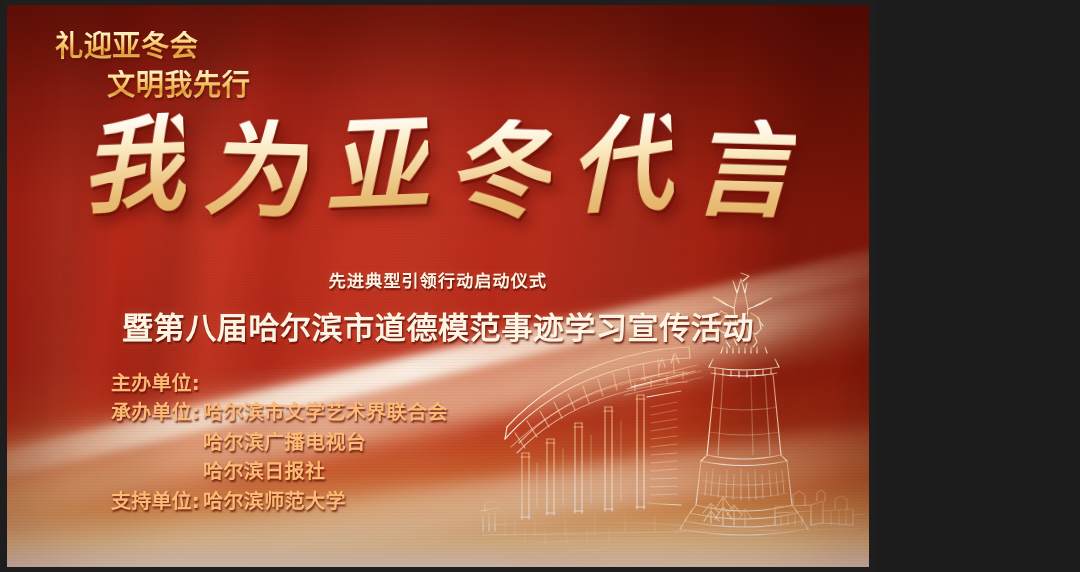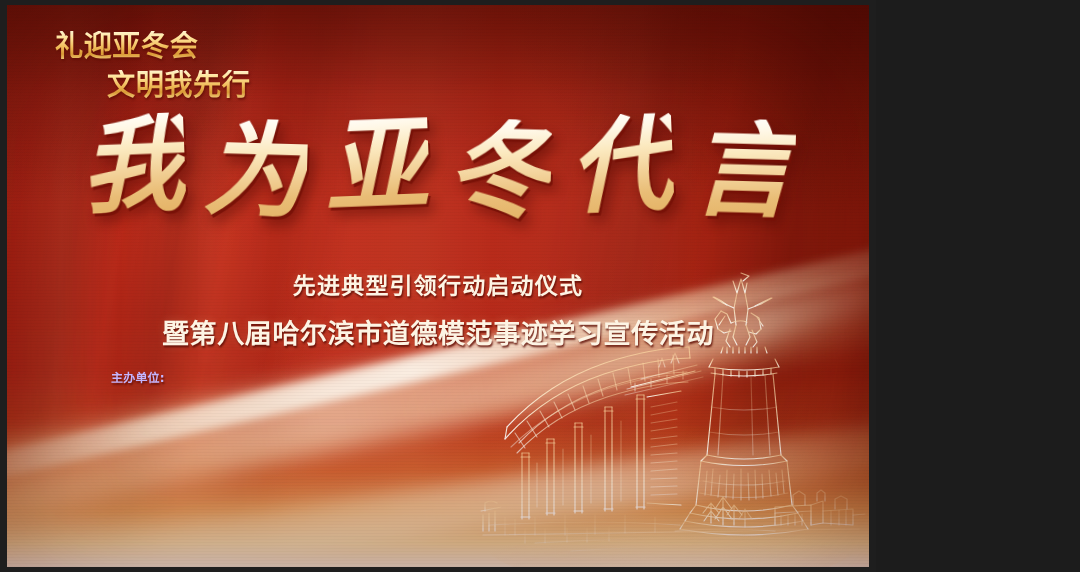--- a/index.html
+++ b/index.html
@@ -204,39 +204,39 @@
     position:absolute;left:0;right:0;top:262px;
     z-index:6;text-align:center;
   }
   .subtitle .sub-line{
     font-family:"DejaVu Sans","Liberation Sans",sans-serif;
     font-weight:700;
     color:#fdf4e4;
     text-shadow:1px 2px 2px rgba(92,12,4,.85), 0 0 10px rgba(255,210,150,.18);
     white-space:nowrap;
   }
-  .subtitle .sub-line.l1{font-size:23px;letter-spacing:1.2px;}
-  .subtitle .sub-line.l2{font-size:27px;letter-spacing:.6px;margin-top:11px;}
+  .subtitle .sub-line.l1{font-size:17px;letter-spacing:1.2px;}
+  .subtitle .sub-line.l2{font-size:31px;letter-spacing:.6px;margin-top:11px;}
 
   
   .organizers{
     position:absolute;left:104px;top:366px;
     z-index:6;
   }
   .org-group{margin-bottom:2px;}
   .org-row{
     display:flex;align-items:baseline;
     white-space:nowrap;
     margin-bottom:5px;
   }
   .org-label,.org-value{
     font-family:"DejaVu Sans","Liberation Sans",sans-serif;
     font-weight:700;
-    font-size:12px;
-    color:#c4b5fd;
+    font-size:20px;
+    color:#fdba74;
     text-shadow:1px 2px 2px rgba(92,12,4,.82);
     line-height:1.22;
   }
   .org-label{width:92px;flex:0 0 92px;letter-spacing:.2px;}
   .org-label.spacer{visibility:hidden;}
   .org-value{letter-spacing:.4px;}
 
   .grain{
     position:absolute;inset:0;pointer-events:none;opacity:.05;
     background-image:repeating-linear-gradient(0deg, rgba(0,0,0,.5) 0 1px, rgba(255,255,255,0) 1px 3px);
@@ -449,20 +449,38 @@
 
     <div class="organizers">
 
       <div class="org-group">
         <div class="org-row">
           <span class="org-label">主办单位:</span>
         </div>
       </div>
 
       <div class="org-group">
+        <div class="org-row">
+          <span class="org-label">承办单位:</span>
+          <span class="org-value">哈尔滨市文学艺术界联合会</span>
+        </div>
+        <div class="org-row">
+          <span class="org-label spacer">承办单位:</span>
+          <span class="org-value">哈尔滨广播电视台</span>
+        </div>
+        <div class="org-row">
+          <span class="org-label spacer">承办单位:</span>
+          <span class="org-value">哈尔滨日报社</span>
+        </div>
       </div>
 
+      <div class="org-group">
+        <div class="org-row">
+          <span class="org-label">支持单位:</span>
+          <span class="org-value">哈尔滨师范大学</span>
+        </div>
+      </div>
 
     </div>
 
     <div class="grain"></div>
   </div>
 </div>
 
 </body></html>

